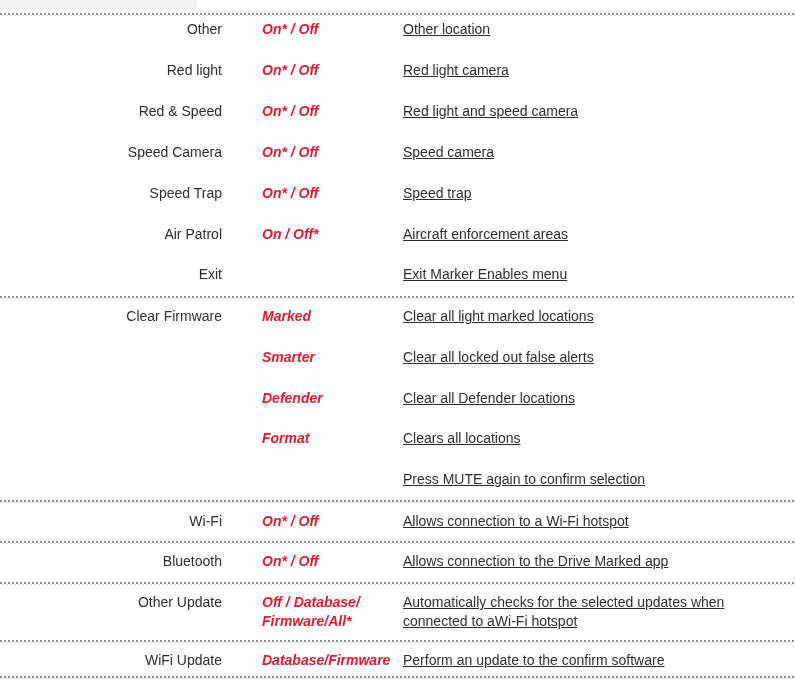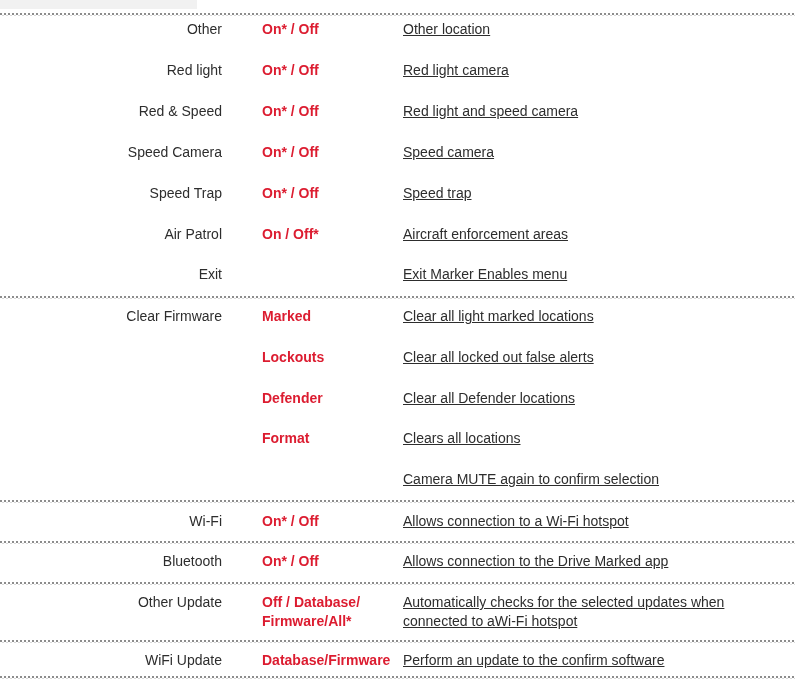--- a/index.html
+++ b/index.html
@@ -34,21 +34,21 @@
     background-repeat:no-repeat;
   }
   .row{position:absolute;left:0;right:0;}
   .c1{
     position:absolute;left:0;top:0;width:222px;
     text-align:right;line-height:18px;white-space:pre-line;
   }
   .c2{
     position:absolute;left:262px;top:0;width:138px;
     color:var(--option-red);font-weight:bold;
-    line-height:19px;white-space:pre-line;
+    line-height:19px;white-space:pre-line;font-style:italic;
   }
   .c3{
     position:absolute;left:403px;top:0;width:375px;
     line-height:19px;white-space:pre-line;text-decoration:underline;
   }
 </style>
 </head>
 <body>
 
 <div class="page">
@@ -102,40 +102,40 @@
   <div class="sep" style="top:296px"></div>
 
   <div class="row" style="top:307px">
     <div class="c1">Clear Firmware</div>
     <div class="c2">Marked</div>
     <div class="c3">Clear all light marked locations</div>
   </div>
 
   <div class="row" style="top:348px">
     <div class="c1"></div>
-    <div class="c2">Lockouts</div>
+    <div class="c2">Smarter</div>
     <div class="c3">Clear all locked out false alerts</div>
   </div>
 
   <div class="row" style="top:389px">
     <div class="c1"></div>
     <div class="c2">Defender</div>
     <div class="c3">Clear all Defender locations</div>
   </div>
 
   <div class="row" style="top:429px">
     <div class="c1"></div>
     <div class="c2">Format</div>
     <div class="c3">Clears all locations</div>
   </div>
 
   <div class="row" style="top:470px">
     <div class="c1"></div>
     <div class="c2"></div>
-    <div class="c3">Camera MUTE again to confirm selection</div>
+    <div class="c3">Press MUTE again to confirm selection</div>
   </div>
 
   <div class="sep" style="top:500px"></div>
 
   <div class="row" style="top:512px">
     <div class="c1">Wi-Fi</div>
     <div class="c2">On* / Off</div>
     <div class="c3">Allows connection to a Wi-Fi hotspot</div>
   </div>
 

